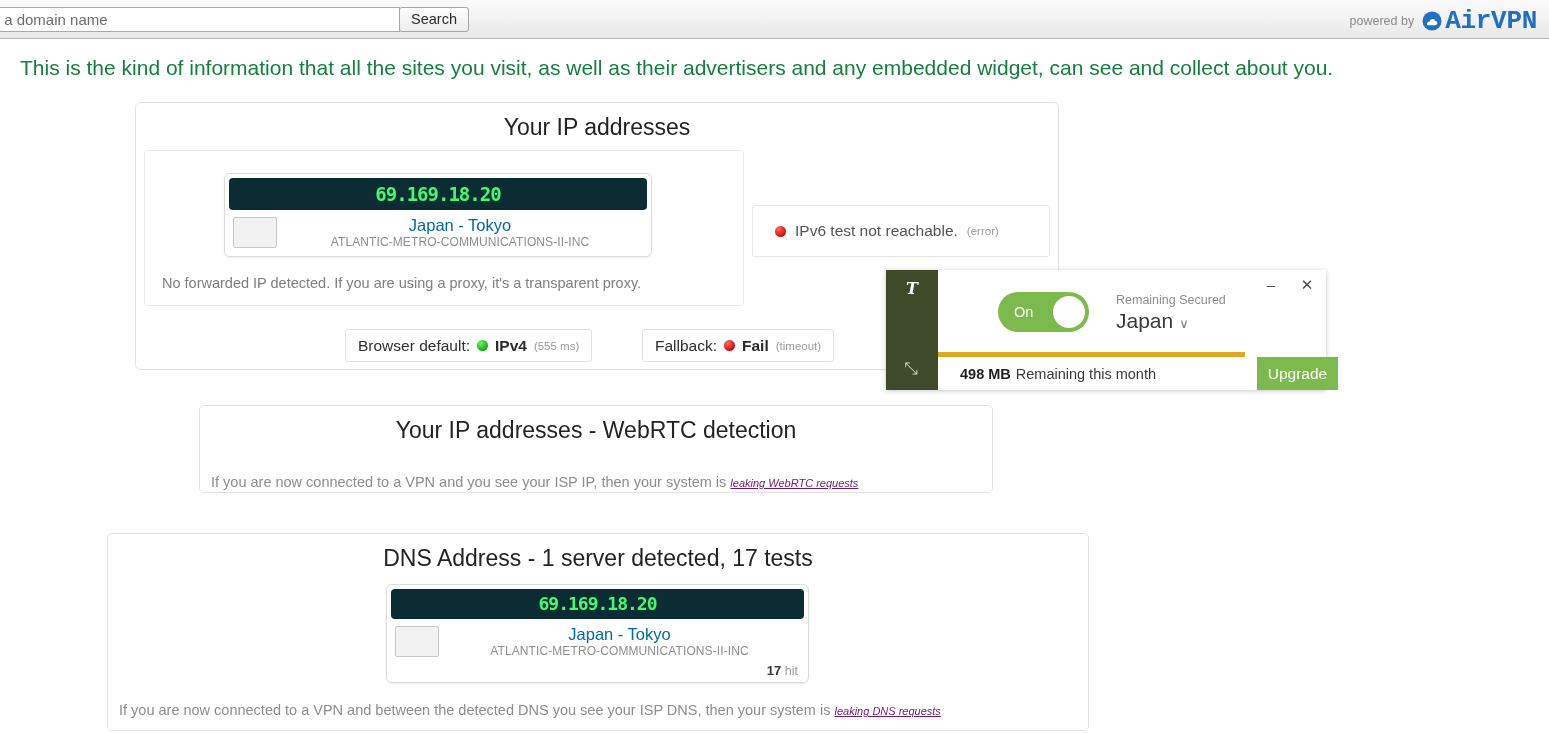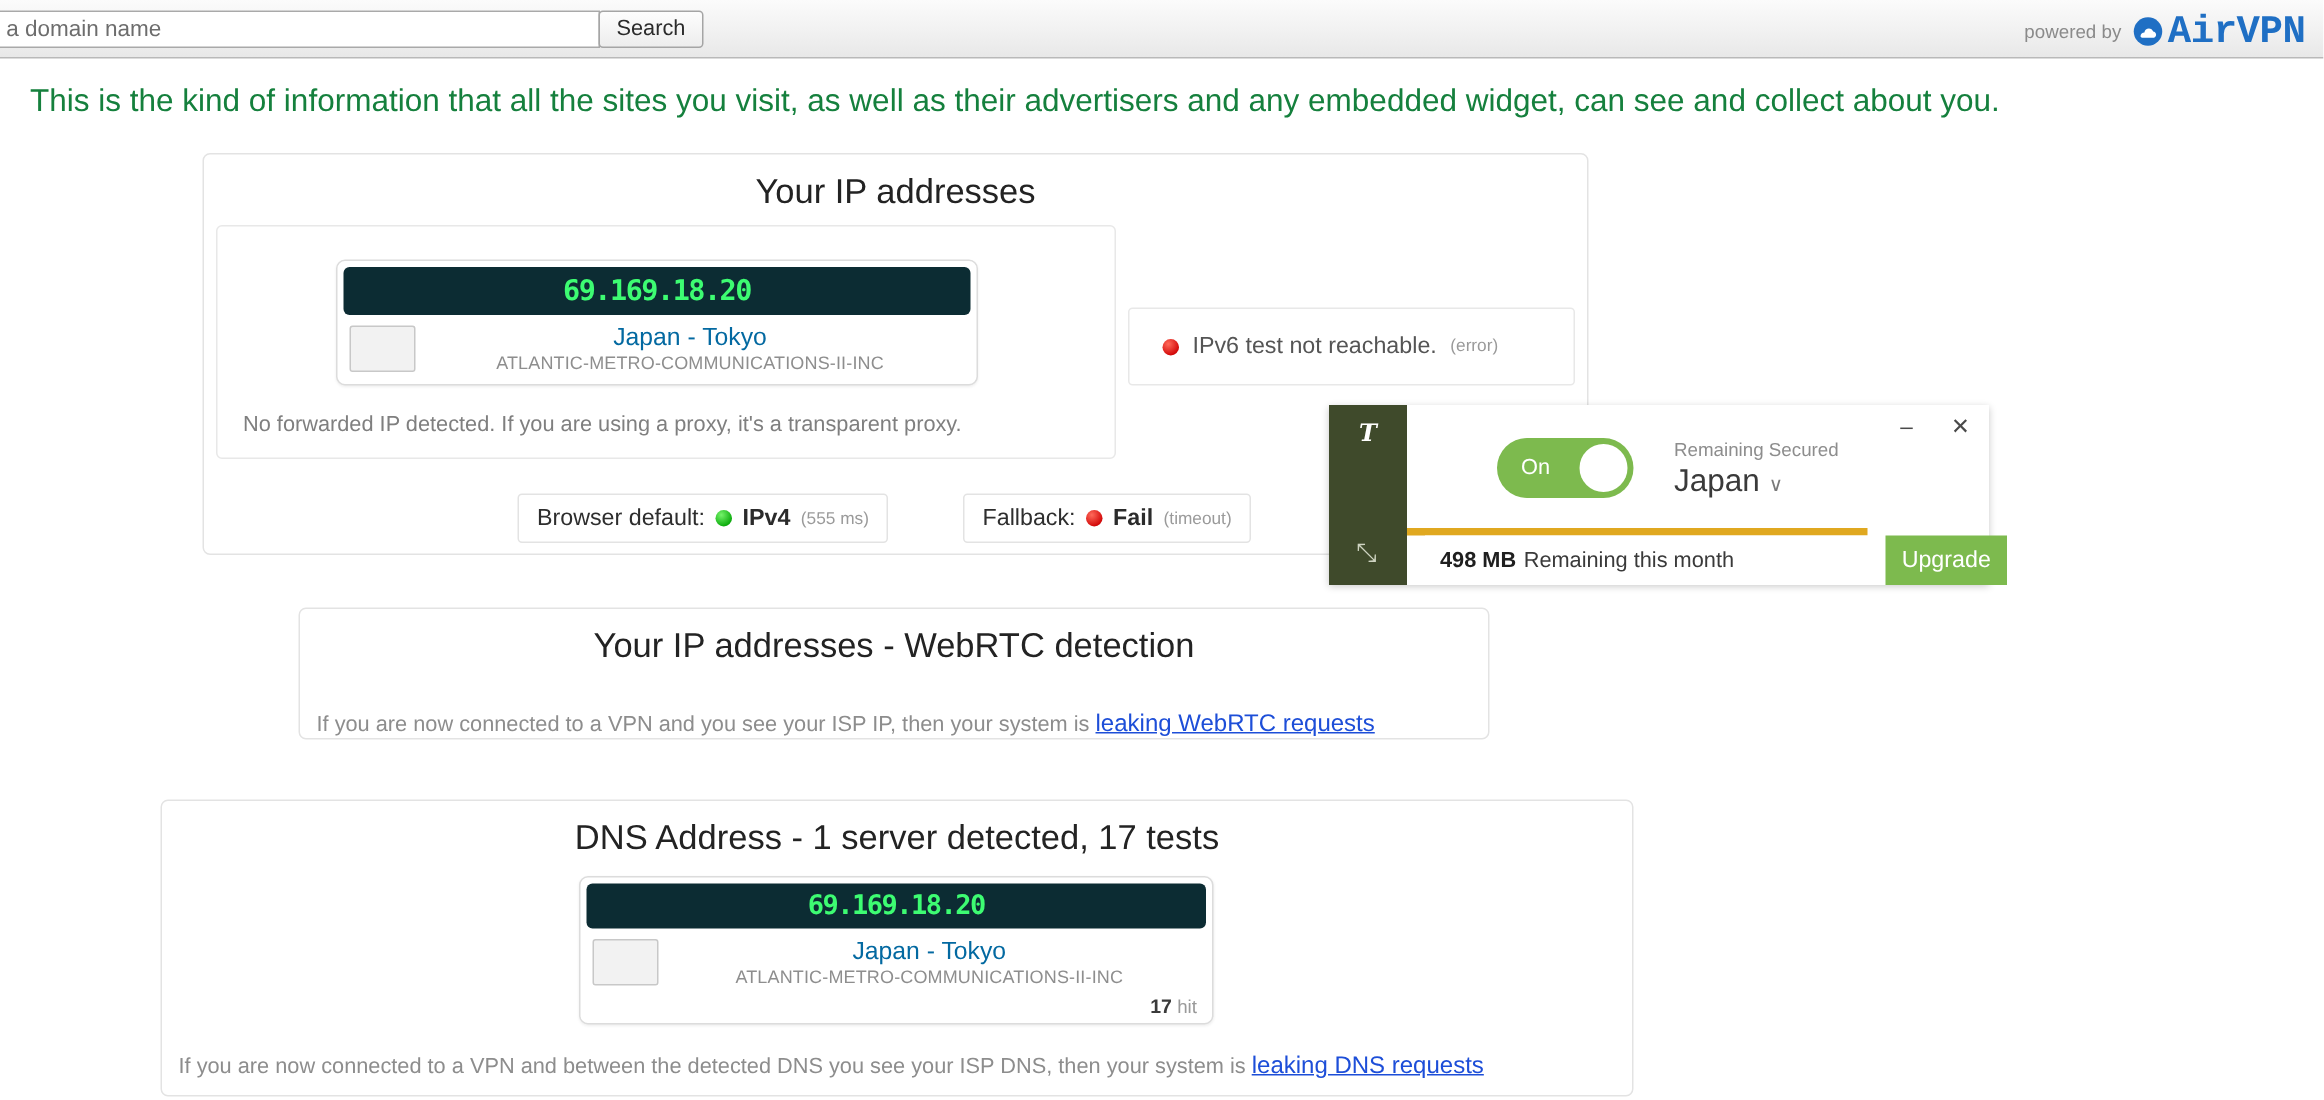--- a/index.html
+++ b/index.html
@@ -121,21 +121,21 @@
   }
   #status-browser { left: 345px; top: 329px; }
   #status-fallback { left: 642px; top: 329px; }
   .status-val { font-weight: bold; color: #2b2b2b; }
 
   
   .leak-line {
     position: absolute; font-size: 14.5px; color: #8d8d8d; white-space: nowrap;
   }
   .leak-link {
-    color: #1d4ed8; text-decoration: underline; cursor: pointer; font-size: 16px;
+    color: #701a75; text-decoration: underline; cursor: pointer; font-size: 11px; font-style: italic;
   }
 
   
   #tb-widget {
     position: absolute; left: 886px; top: 270px; width: 440px; height: 120px;
     background: #ffffff; box-shadow: 0 1px 5px rgba(0,0,0,0.22);
   }
   .tb-side {
     position: absolute; left: 0; top: 0; width: 52px; height: 120px;
     background: #3f4a2b;

